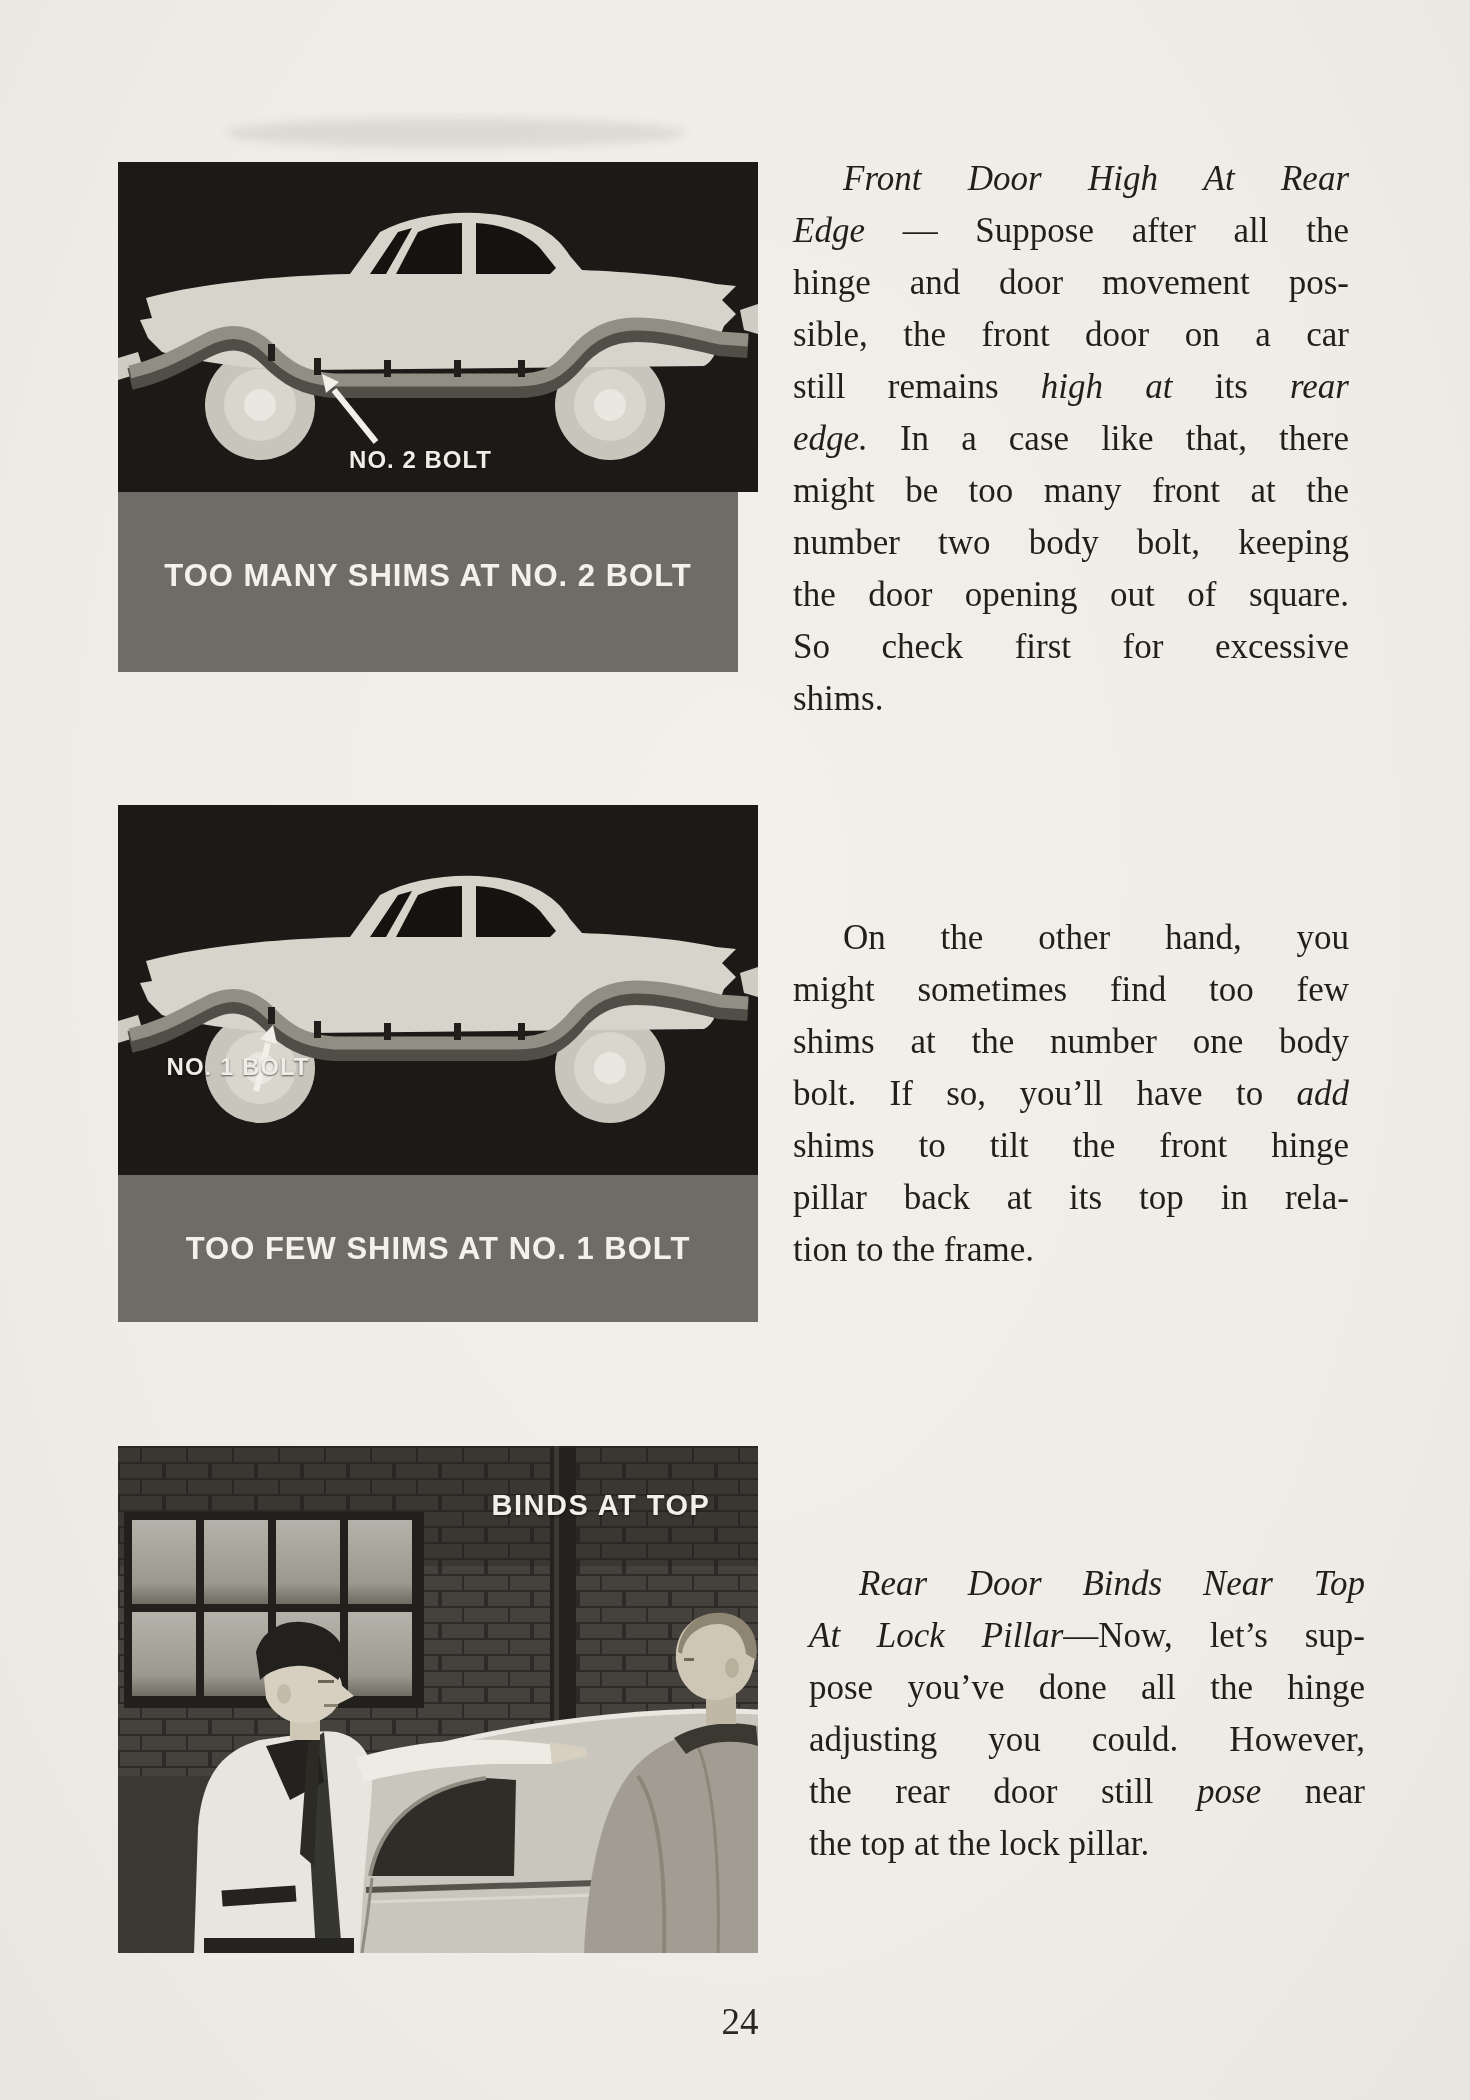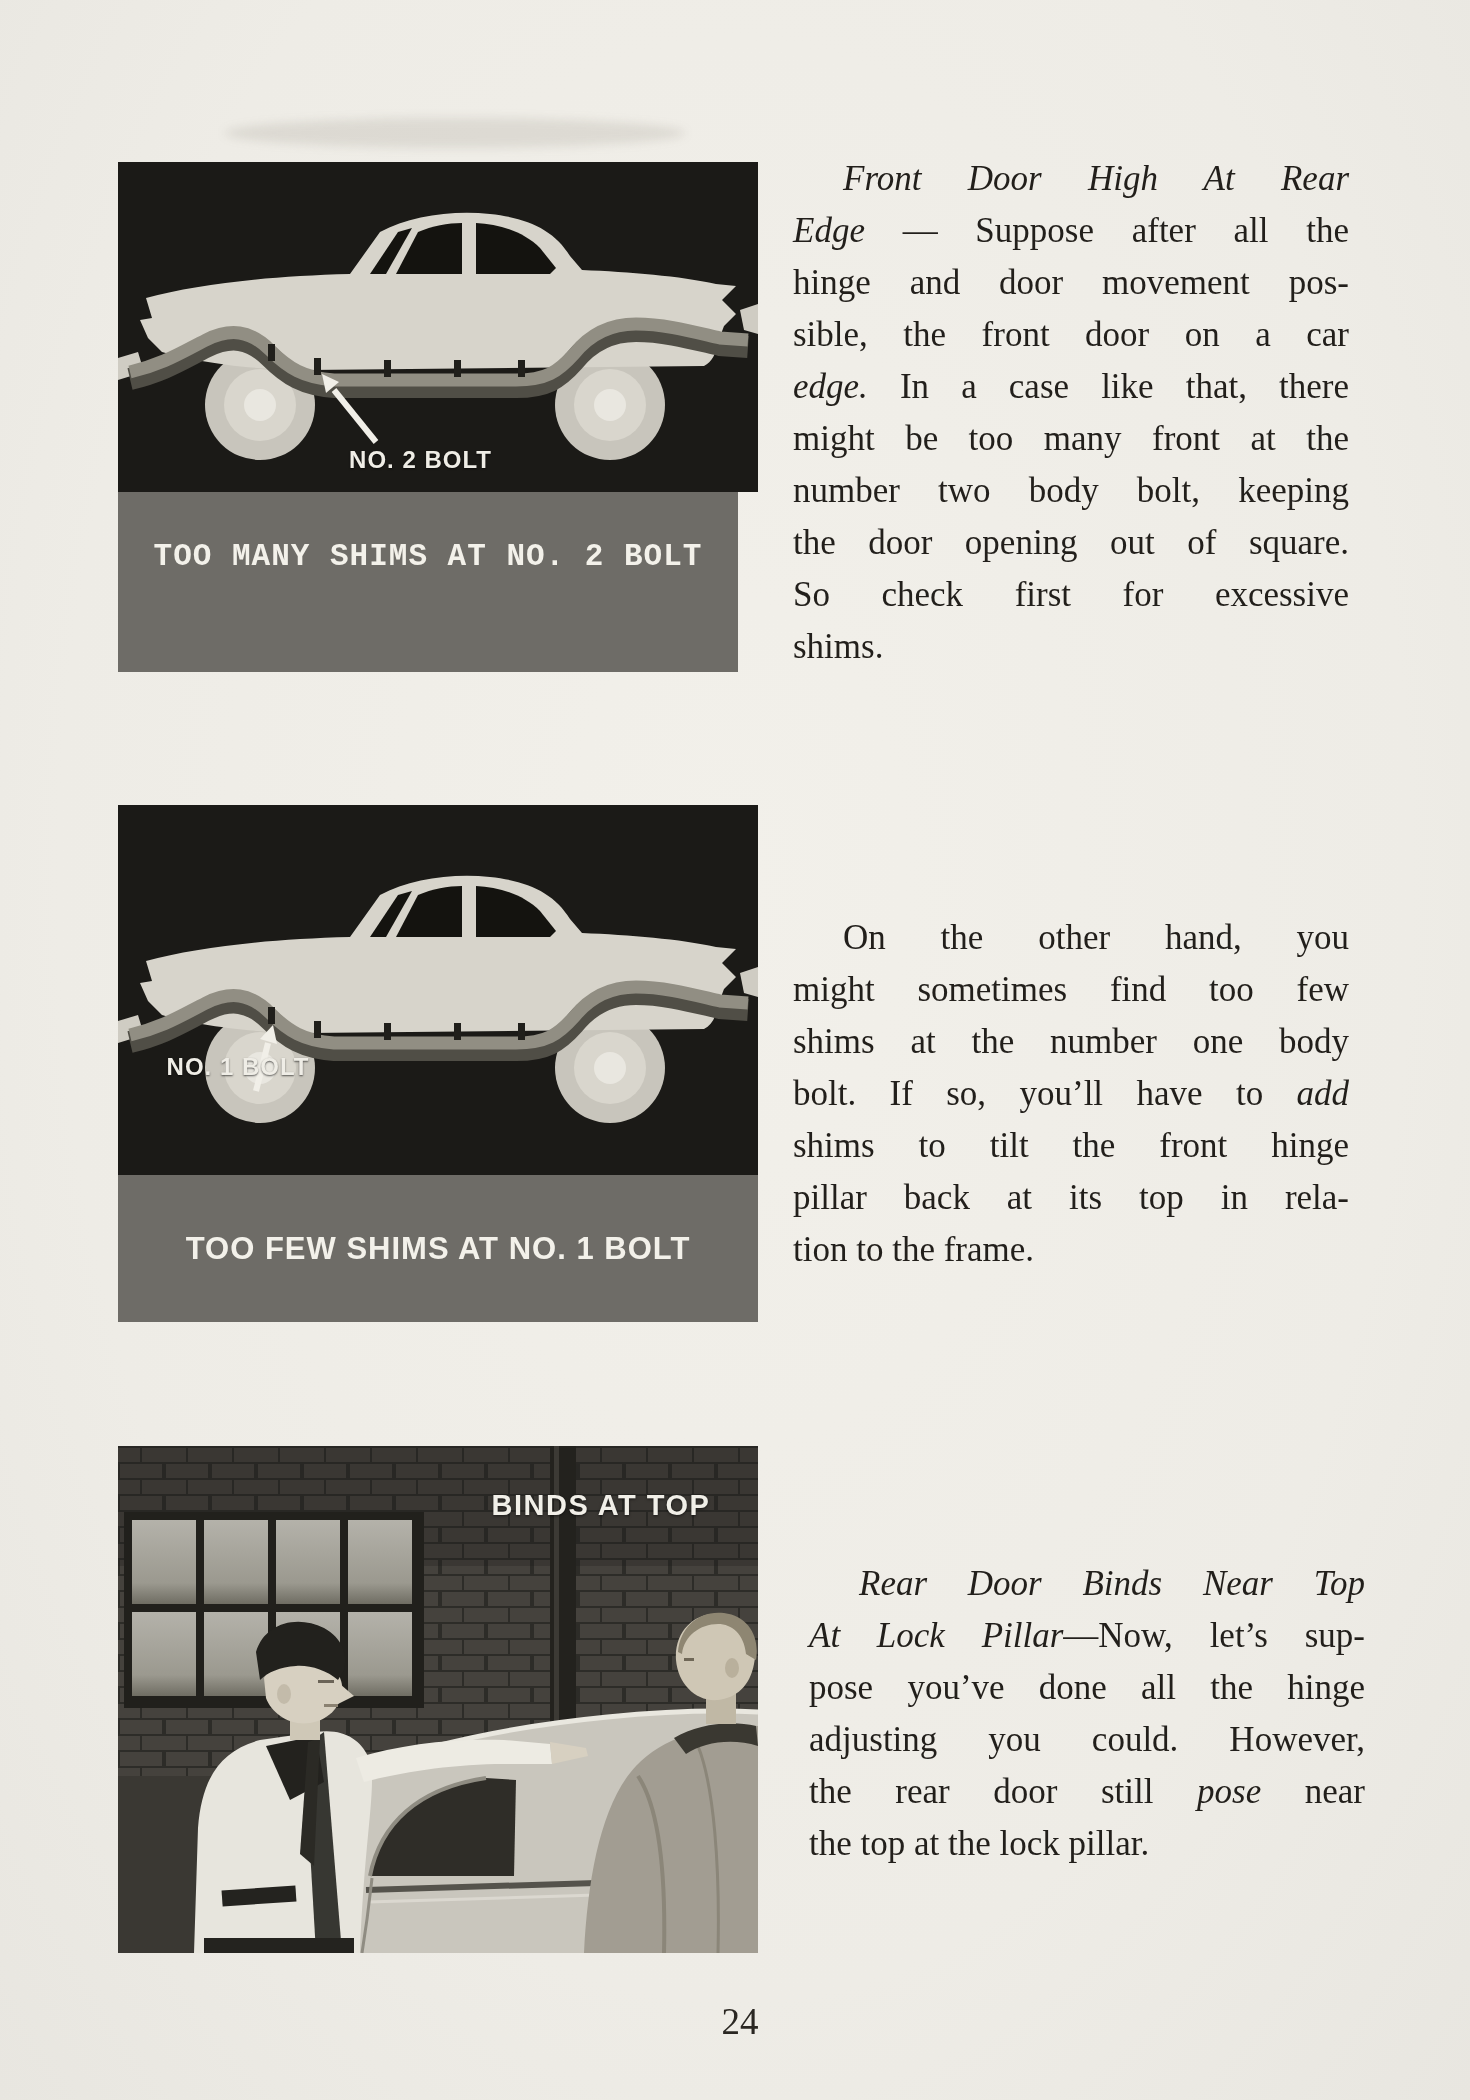--- a/index.html
+++ b/index.html
@@ -94,29 +94,30 @@
             <rect x="400" y="198" width="7" height="17"></rect>
         </g>
         <g>
           <line x1="258" y1="280" x2="216" y2="228" stroke="#f1efe8" stroke-width="6"></line>
           <polygon points="204,212 221,220 208,231" fill="#f1efe8"></polygon>
         </g>
       </svg>
       <div class="photo-label" style="left:205px;top:284px;width:195px;">NO. 2 BOLT</div>
     </div>
     <div class="band" style="height:180px;padding-bottom:0;align-items:flex-start;">
-      <span class="cap" style="margin-top:47px;font-family:Liberation Mono, monospace;">TOO MANY SHIMS AT NO. 2 BOLT</span>
+      <span class="cap" style="margin-top:66px;">TOO MANY SHIMS AT NO. 2 BOLT</span>
     </div>
   </div>
 
   <div class="para" style="top:153px;">
       <div class="tline indent"><i>Front Door High At Rear</i></div>
       <div class="tline"><i>Edge</i><span> — Suppose after all the</span></div>
       <div class="tline"><span>hinge and door movement pos-</span></div>
       <div class="tline"><span>sible, the front door on a car</span></div>
+      <div class="tline"><span>still remains </span><i>high at</i><span> its </span><i>rear</i></div>
       <div class="tline"><i>edge.</i><span> In a case like that, there</span></div>
       <div class="tline"><span>might be too many front at the</span></div>
       <div class="tline"><span>number two body bolt, keeping</span></div>
       <div class="tline"><span>the door opening out of square.</span></div>
       <div class="tline"><span>So check first for excessive</span></div>
       <div class="tline last"><span>shims.</span></div>
     </div>
 
   <div class="figure" style="top:805px;width:640px;">
     <div class="photo" style="width:640px;height:370px;">

